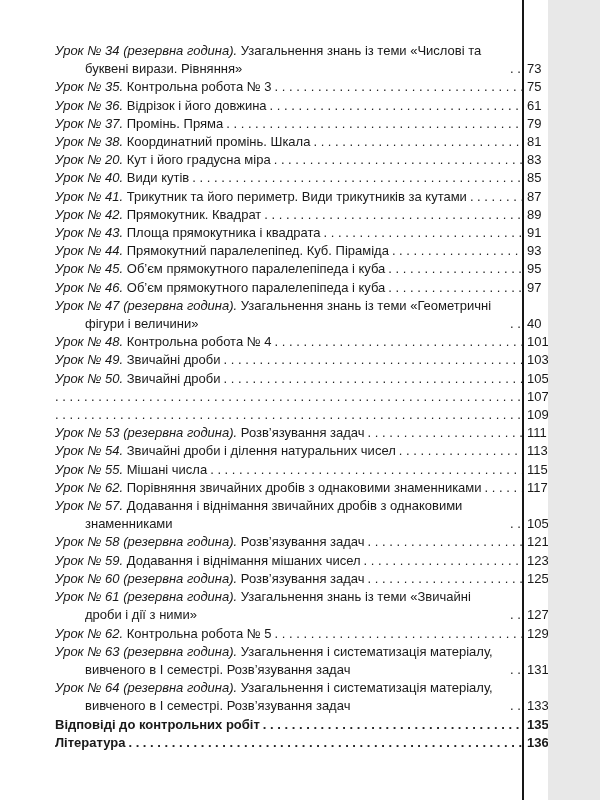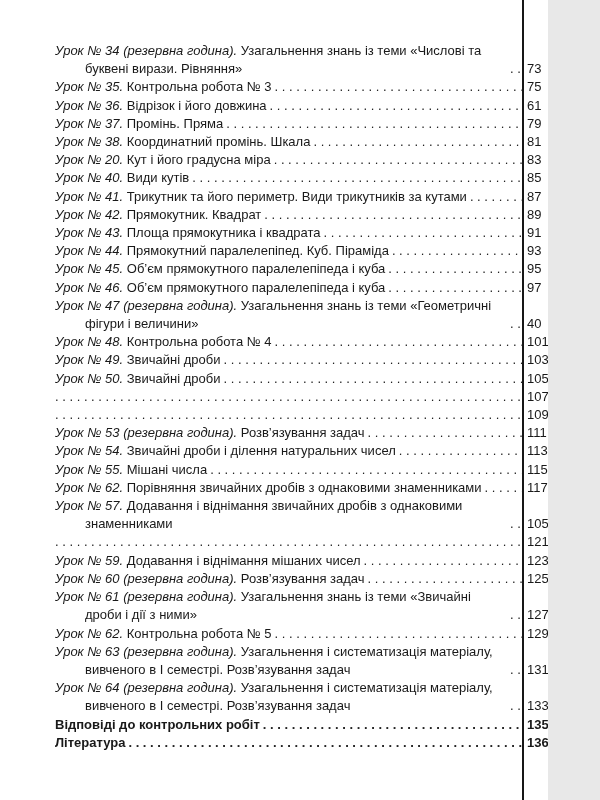--- a/index.html
+++ b/index.html
@@ -179,20 +179,21 @@
         <span class="toc-text"><span class="toc-prefix">Урок № 62.</span> <span>Порівняння звичайних дробів з однаковими знаменниками</span></span>
         <span class="toc-dots">. . . . . . . . . . . . . . . . . . . . . . . . . . . . . . . . . . . . . . . . . . . . . . . . . . . . . . . . . . . . . . . . . . . . . . . . . . . . . . . . . . . . . . . . . . . . . . . . . . . . . . . . . . . . . . . . . . . . . . . . . . . . . . . . . . </span>
         <span class="toc-page">117</span>
       </div>
       <div class="toc-entry">
         <span class="toc-text"><span class="toc-prefix">Урок № 57.</span> <span>Додавання і віднімання звичайних дробів з однаковими знаменниками</span></span>
         <span class="toc-dots">. . . . . . . . . . . . . . . . . . . . . . . . . . . . . . . . . . . . . . . . . . . . . . . . . . . . . . . . . . . . . . . . . . . . . . . . . . . . . . . . . . . . . . . . . . . . . . . . . . . . . . . . . . . . . . . . . . . . . . . . . . . . . . . . . . </span>
         <span class="toc-page">105</span>
       </div>
       <div class="toc-entry">
+        <span class="toc-text"><span class="toc-prefix">Урок № 58 (резервна година).</span> <span>Розв’язування задач</span></span>
         <span class="toc-dots">. . . . . . . . . . . . . . . . . . . . . . . . . . . . . . . . . . . . . . . . . . . . . . . . . . . . . . . . . . . . . . . . . . . . . . . . . . . . . . . . . . . . . . . . . . . . . . . . . . . . . . . . . . . . . . . . . . . . . . . . . . . . . . . . . . </span>
         <span class="toc-page">121</span>
       </div>
       <div class="toc-entry">
         <span class="toc-text"><span class="toc-prefix">Урок № 59.</span> <span>Додавання і віднімання мішаних чисел</span></span>
         <span class="toc-dots">. . . . . . . . . . . . . . . . . . . . . . . . . . . . . . . . . . . . . . . . . . . . . . . . . . . . . . . . . . . . . . . . . . . . . . . . . . . . . . . . . . . . . . . . . . . . . . . . . . . . . . . . . . . . . . . . . . . . . . . . . . . . . . . . . . </span>
         <span class="toc-page">123</span>
       </div>
       <div class="toc-entry">
         <span class="toc-text"><span class="toc-prefix">Урок № 60 (резервна година).</span> <span>Розв’язування задач</span></span>

